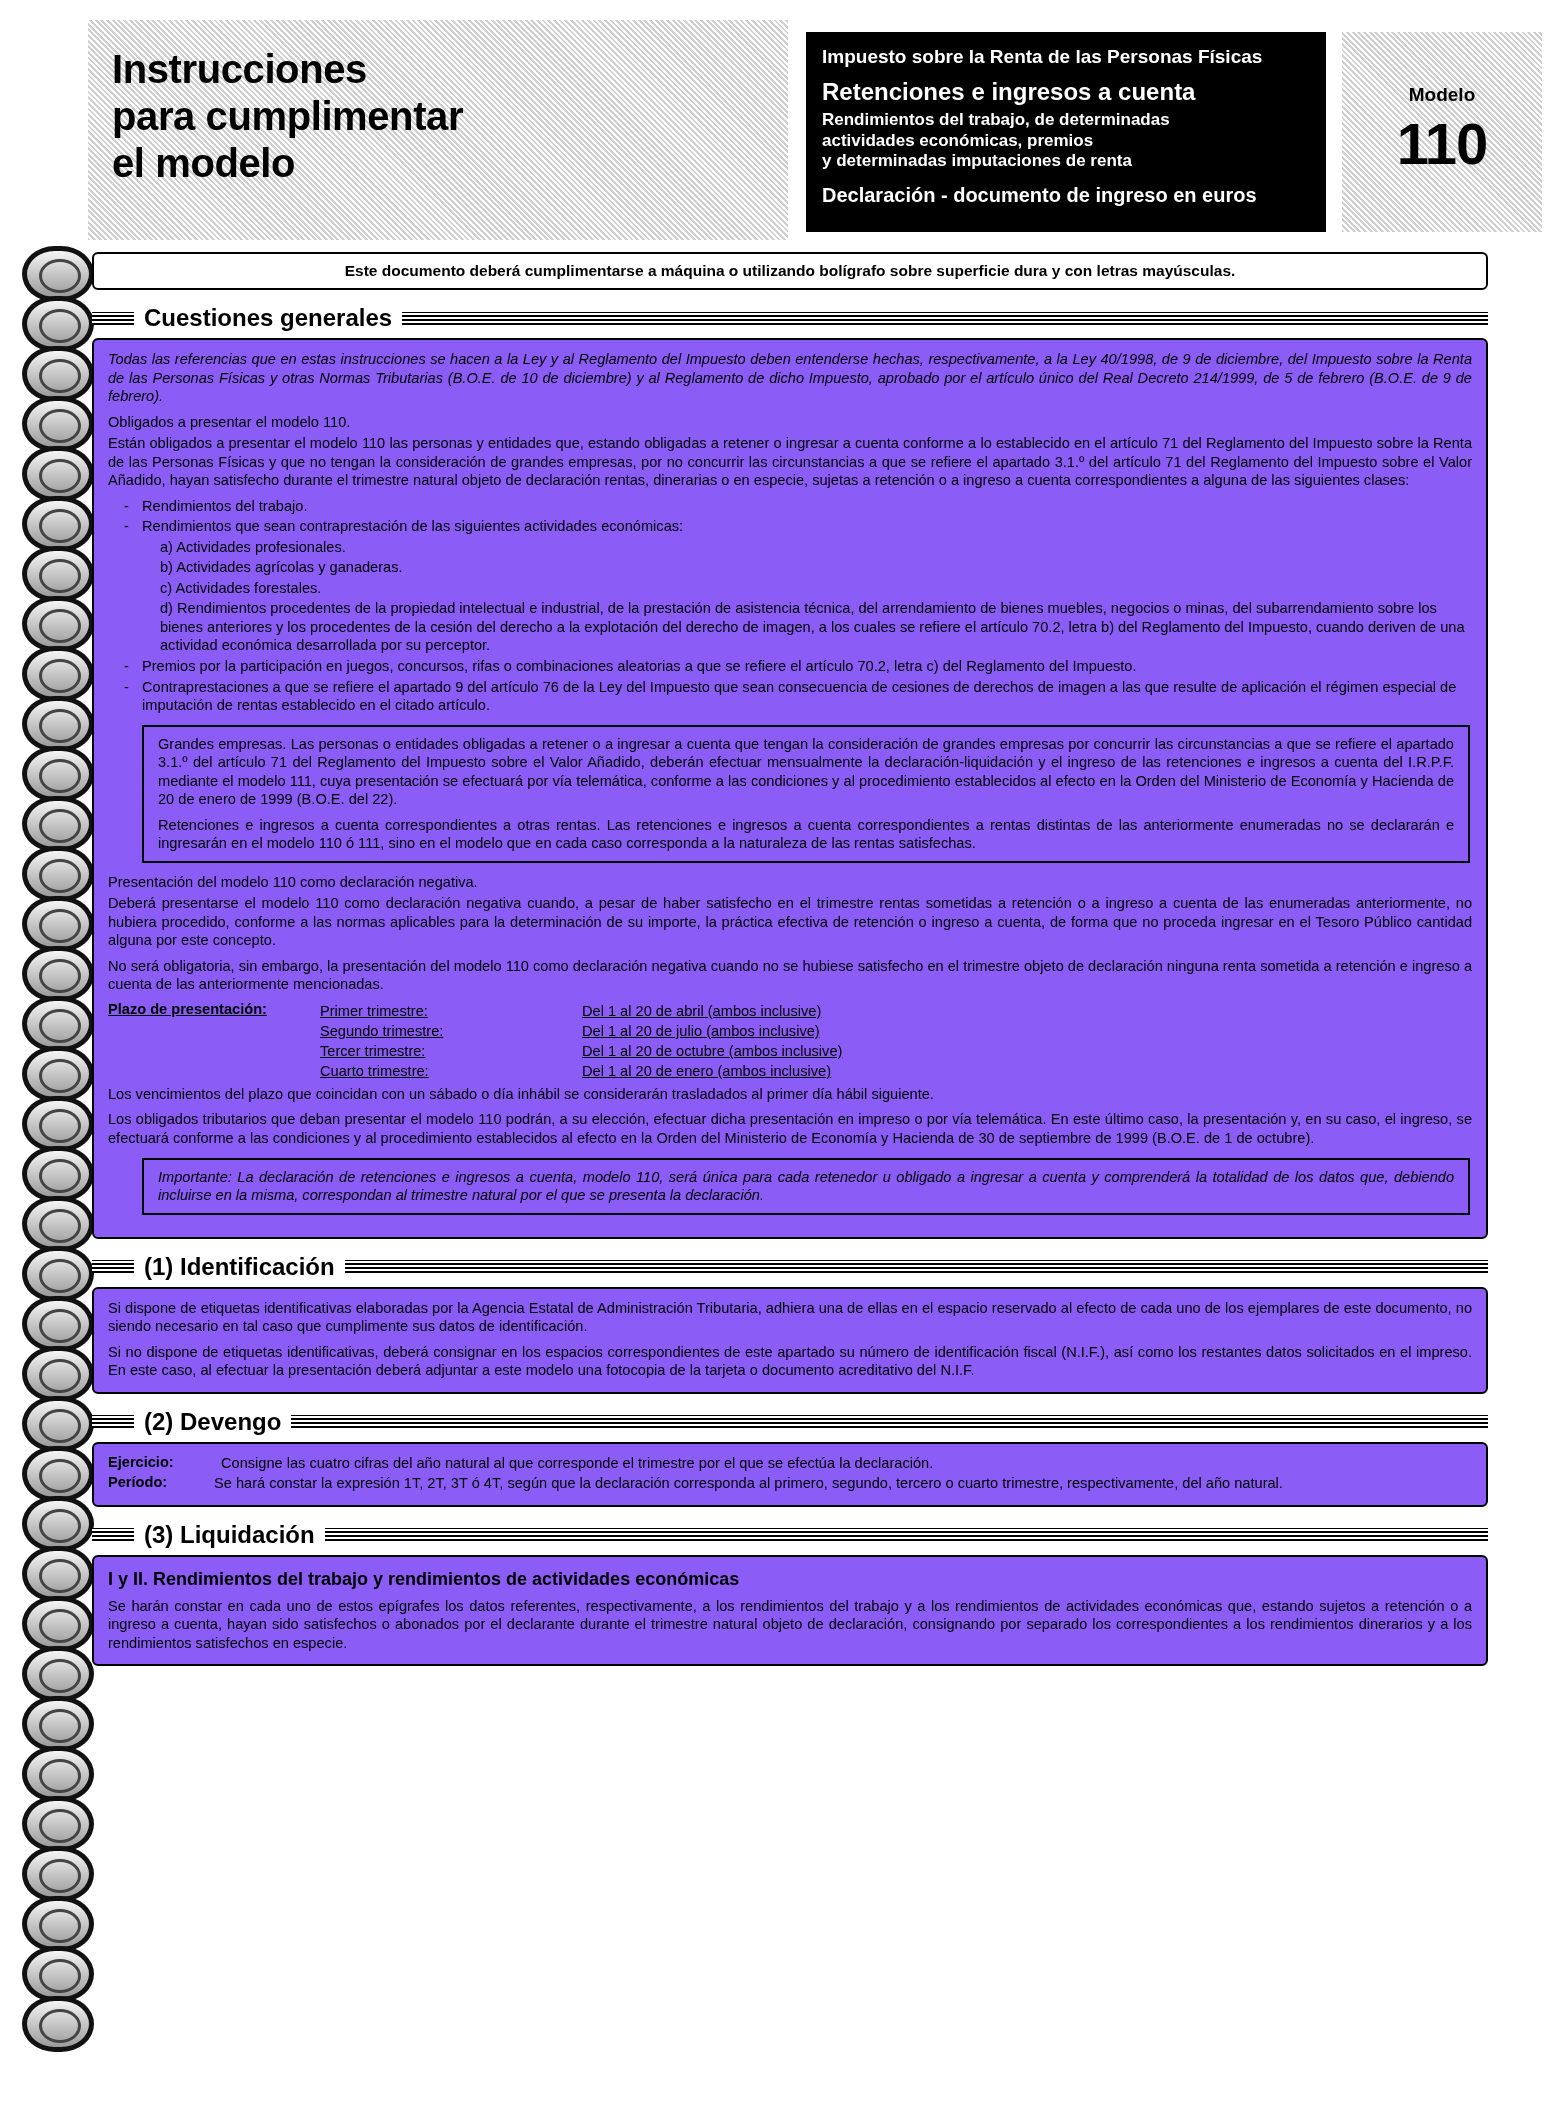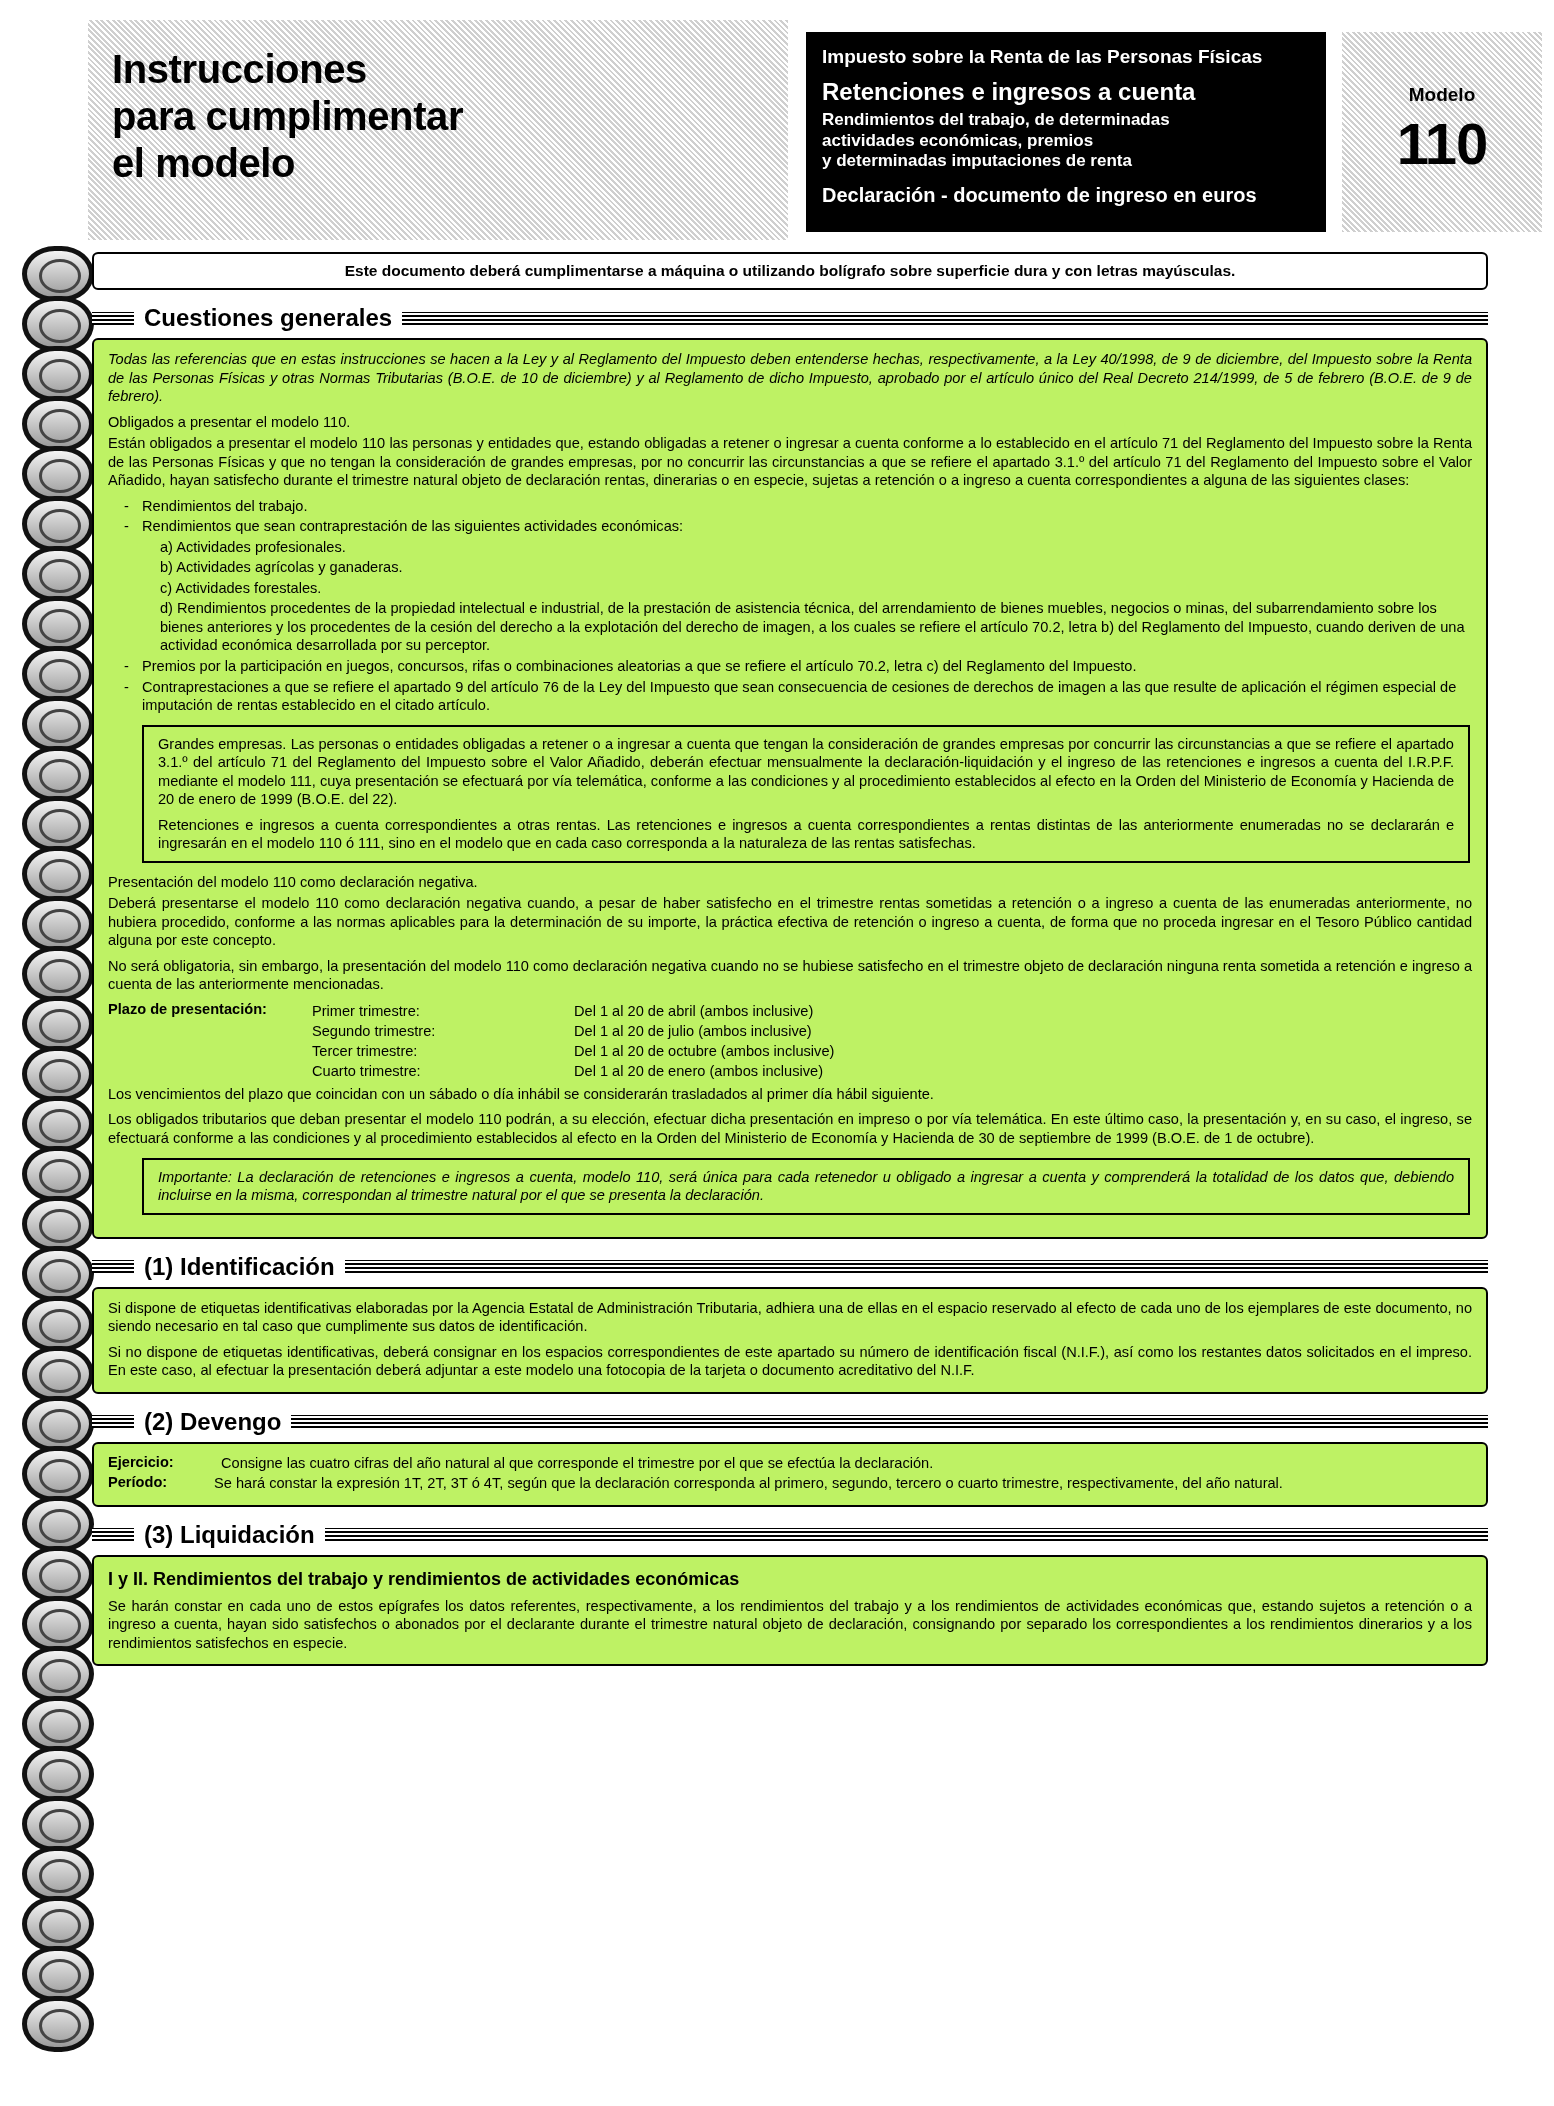--- a/index.html
+++ b/index.html
@@ -29,31 +29,31 @@
 
   
   .panel{position:absolute;left:92px;top:252px;width:1396px;}
   .note-box{border:2px solid #000;border-radius:6px;padding:8px 12px;font-size:15.5px;font-weight:bold;text-align:center;background:#fff;}
 
   .sec-head{display:flex;align-items:center;gap:10px;margin:14px 0 6px 0;}
   .sec-head .bar{height:13px;flex:0 0 42px;background:repeating-linear-gradient(0deg,#000 0 2px,#fff 2px 4px);}
   .sec-head .bar.grow{flex:1 1 auto;}
   .sec-head .t{font-size:24px;font-weight:bold;white-space:nowrap;}
 
-  .body-box{border:2px solid #000;border-radius:6px;padding:10px 14px 12px 14px;background:#bef264;}
+  .body-box{border:2px solid #000;border-radius:6px;padding:10px 14px 12px 14px;background:#8b5cf6;}
   p{margin:0 0 7px 0;font-size:14.6px;line-height:1.27;text-align:justify;}
   p.it{font-style:italic;}
   .b{font-weight:normal;}
   .tight{margin-bottom:3px;}
   ul{list-style:none;margin:0 0 6px 0;padding:0;}
   li{font-size:14.6px;line-height:1.27;margin-bottom:2px;position:relative;padding-left:34px;}
   li.dash:before{content:"-";position:absolute;left:16px;top:0;}
   li.let{padding-left:52px;}
   .inner-box{border:2px solid #000;padding:8px 14px;margin:10px 2px 10px 34px;}
-  .plazo{display:flex;gap:8px;margin-top:4px;}
+  .plazo{display:flex;gap:16px;margin-top:4px;text-decoration:underline;}
   .plazo .lbl{width:196px;font-size:14.6px;font-weight:bold;}
   .plazo table{border-collapse:collapse;font-size:14.6px;}
   .plazo td{padding:2px 0;vertical-align:top;}
   .plazo td.c1{width:262px;}
   .subh2{font-size:18px;font-weight:bold;margin:2px 0 7px 0;}
 </style>
 </head>
 <body>
 
 <div class="page">

